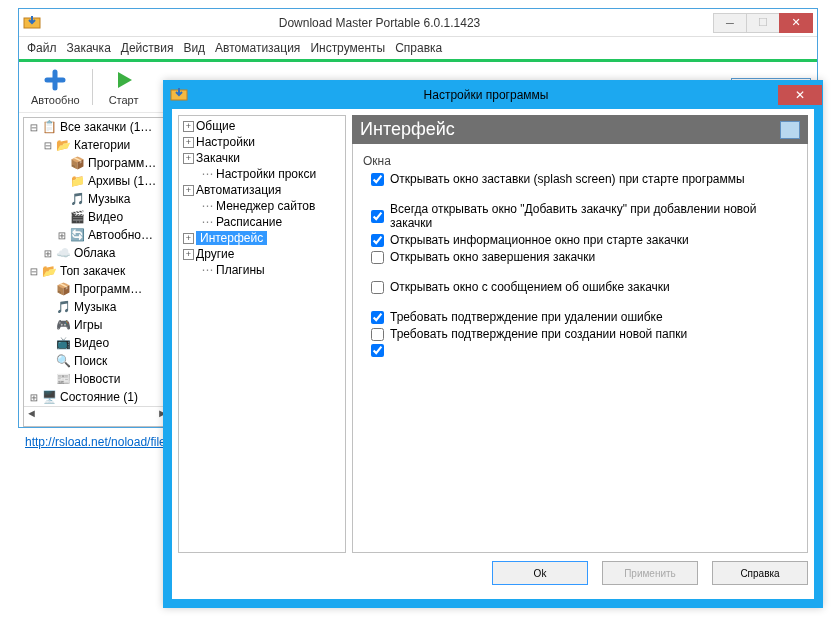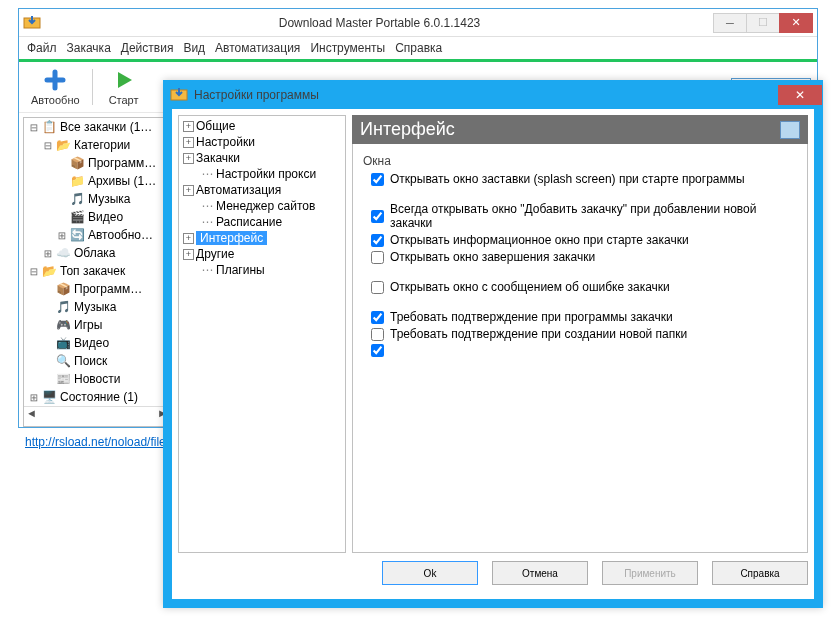--- a/index.html
+++ b/index.html
@@ -35,21 +35,21 @@
 .tree-item.l2 { padding-left: 18px; }
 .tree-item.l3 { padding-left: 32px; }
 .tree-scroll { display: flex; justify-content: space-between; border-top: 1px solid #ddd; padding: 0 2px; font-size: 11px; color: #555; }
 .link-row { padding: 4px 6px; }
 .link-row a { color: #0066cc; text-decoration: underline; font-size: 12px; }
 
 
 .dialog { position: absolute; top: 80px; left: 163px; width: 660px; height: 528px; border: 1px solid #1ca8f0; background: #fff; box-shadow: 0 0 8px rgba(0,0,0,0.2); }
 .dlg-titlebar { height: 28px; background: #1ca8f0; display: flex; align-items: center; color: #000; padding: 0 0 0 6px; }
 .dlg-titlebar .icon { width: 18px; height: 18px; margin-right: 6px; }
-.dlg-titlebar .title { flex: 1; text-align: left; font-size: 12px; color: #404040; }
+.dlg-titlebar .title { flex: 1; text-align: center; font-size: 12px; color: #000000; }
 .dlg-close { width: 44px; height: 20px; background: #c75050; color: #fff; display: flex; align-items: center; justify-content: center; font-size: 12px; }
 .dlg-body { position: absolute; top: 28px; left: 0; right: 0; bottom: 0; background: #fff; border: 8px solid #1ca8f0; border-top: none; padding: 6px; }
 .dlg-content { display: flex; gap: 6px; height: calc(100% - 40px); }
 .dlg-tree { width: 168px; border: 1px solid #c0c0c0; background: #fff; padding: 2px 0; }
 .dt-item { display: flex; align-items: center; gap: 2px; padding: 1px 4px; font-size: 12px; }
 .dt-item .expand { width: 11px; height: 11px; border: 1px solid #888; display: inline-flex; align-items: center; justify-content: center; font-size: 9px; line-height: 1; color: #555; }
 .dt-item .noexp { width: 13px; display: inline-block; text-align: center; color: #888; }
 .dt-item.l2 { padding-left: 22px; }
 .dt-item.selected .label { background: #3399ff; color: #fff; padding: 0 4px; }
 .dt-item .label { color: #000; }
@@ -293,34 +293,33 @@
               <span>Открывать окно завершения закачки</span>
             </div>
           <div class="group-sep"></div>
           <div class="chk-row">
               <input type="checkbox" style="">
               <span>Открывать окно с сообщением об ошибке закачки</span>
             </div>
           <div class="group-sep"></div>
           <div class="chk-row">
               <input type="checkbox" checked="" style="">
-              <span>Требовать подтверждение при программы закачки</span>
+              <span>Требовать подтверждение при удалении ошибке</span>
             </div>
           <div class="chk-row">
               <input type="checkbox" style="">
               <span>Требовать подтверждение при создании новой папки</span>
             </div>
           <div class="chk-row">
               <input type="checkbox" checked="" style="">
             </div>
           <div class="group-sep"></div>
             <div class="group-sep"></div>
         </div>
       </div>
     </div>
     <div class="dlg-buttons">
       <div class="dlg-btn default">Ok</div>
-      <div class="dlg-btn">Отмена</div>
       <div class="dlg-btn disabled">Применить</div>
       <div class="dlg-btn">Справка</div>
     </div>
   </div>
 </div>
 
 </body></html>

